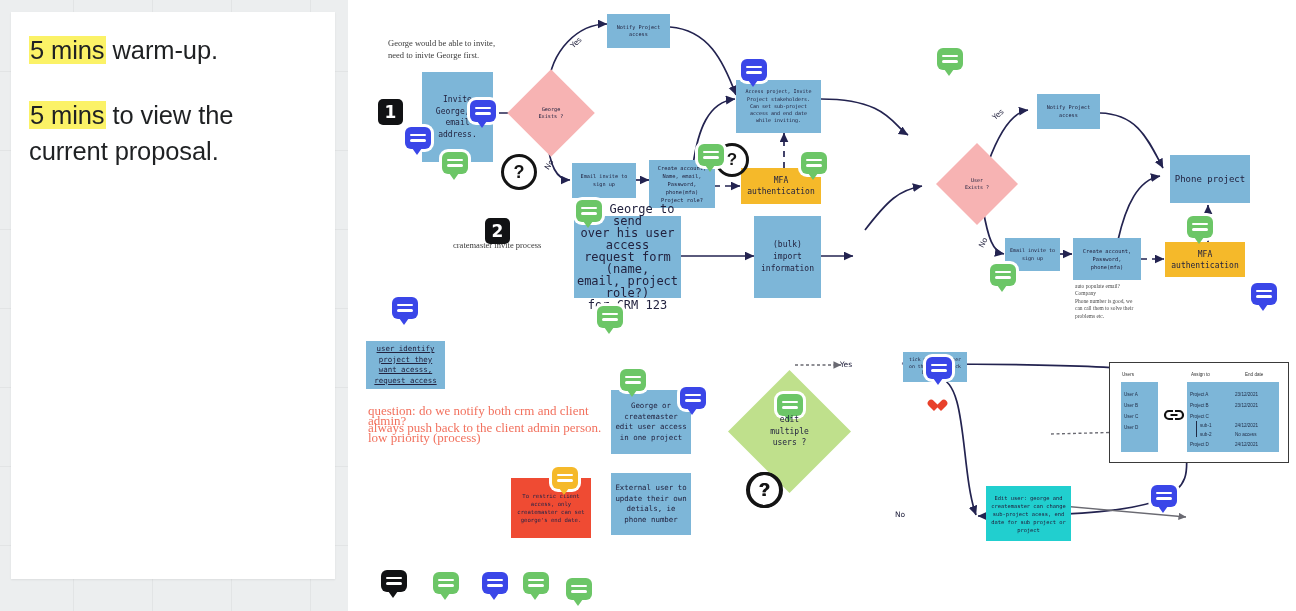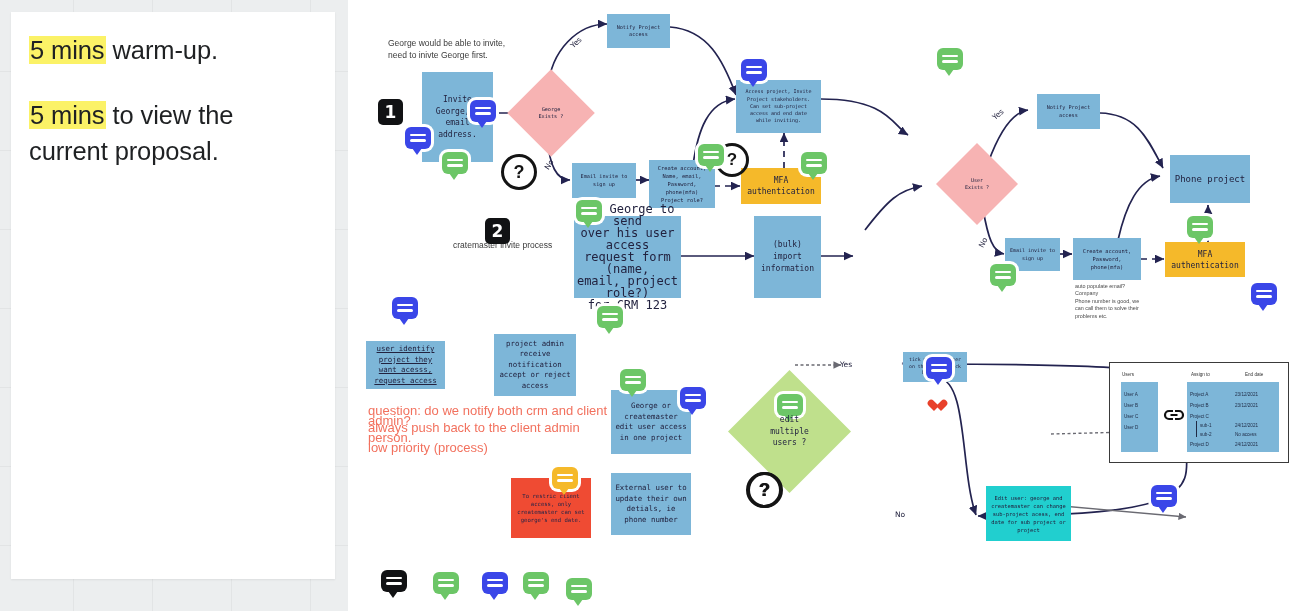--- a/index.html
+++ b/index.html
@@ -67,21 +67,21 @@
   .diamond-pink .dlabel,.diamond-green .dlabel{position:relative;z-index:2;white-space:pre-line;}
 
   
   .badge{
     position:absolute;background:#111214;color:#ffffff;border-radius:5px;
     display:flex;align-items:center;justify-content:center;
     font-family:"DejaVu Sans","Liberation Sans",sans-serif;font-weight:bold;
   }
   
   .caption{
-    position:absolute;font-family:Liberation Sans, sans-serif;
+    position:absolute;font-family:Liberation Serif, serif;
     color:#3a3a3a;font-size:8.5px;line-height:11.5px;white-space:pre-line;
   }
   .caption.red-note{color:#f2715e;font-size:13px;line-height:10px;}
   .caption.tiny{font-size:5.4px;line-height:7.4px;color:#4a4a4a;}
 
   
   .sticker{position:absolute;width:26px;height:22px;border-radius:6px;
     box-shadow:0 0 0 3px #ffffff;}
   .sticker:after{content:"";position:absolute;left:7px;bottom:-6px;
     width:0;height:0;border-left:5px solid transparent;border-right:5px solid transparent;}
@@ -298,25 +298,20 @@
     <div class="node amber" style="left:817px;top:242px;width:80px;height:35px;font-size:8px;line-height:11px;">MFA
 authentication</div>
 
     <div class="node blue" style="left:822px;top:155px;width:80px;height:48px;font-size:9px;">Phone project</div>
 
     <div class="node blue" style="left:18px;top:341px;width:79px;height:48px;font-size:7.4px;line-height:10.5px;text-decoration:underline;">user identify
 project they
 want acesss,
 request access</div>
 
-    <div class="node blue" style="left:146px;top:334px;width:82px;height:62px;font-size:7.4px;line-height:10.5px;">project admin
-receive
-notification
-accept or reject
-access</div>
 
     <div class="node blue" style="left:263px;top:390px;width:80px;height:64px;font-size:7.4px;line-height:10.5px;">George or
 createmaster
 edit user access
 in one project</div>
 
     <div class="node blue" style="left:263px;top:473px;width:80px;height:62px;font-size:7.4px;line-height:10.5px;">External user to
 update their own
 detials, ie
 phone number</div>

